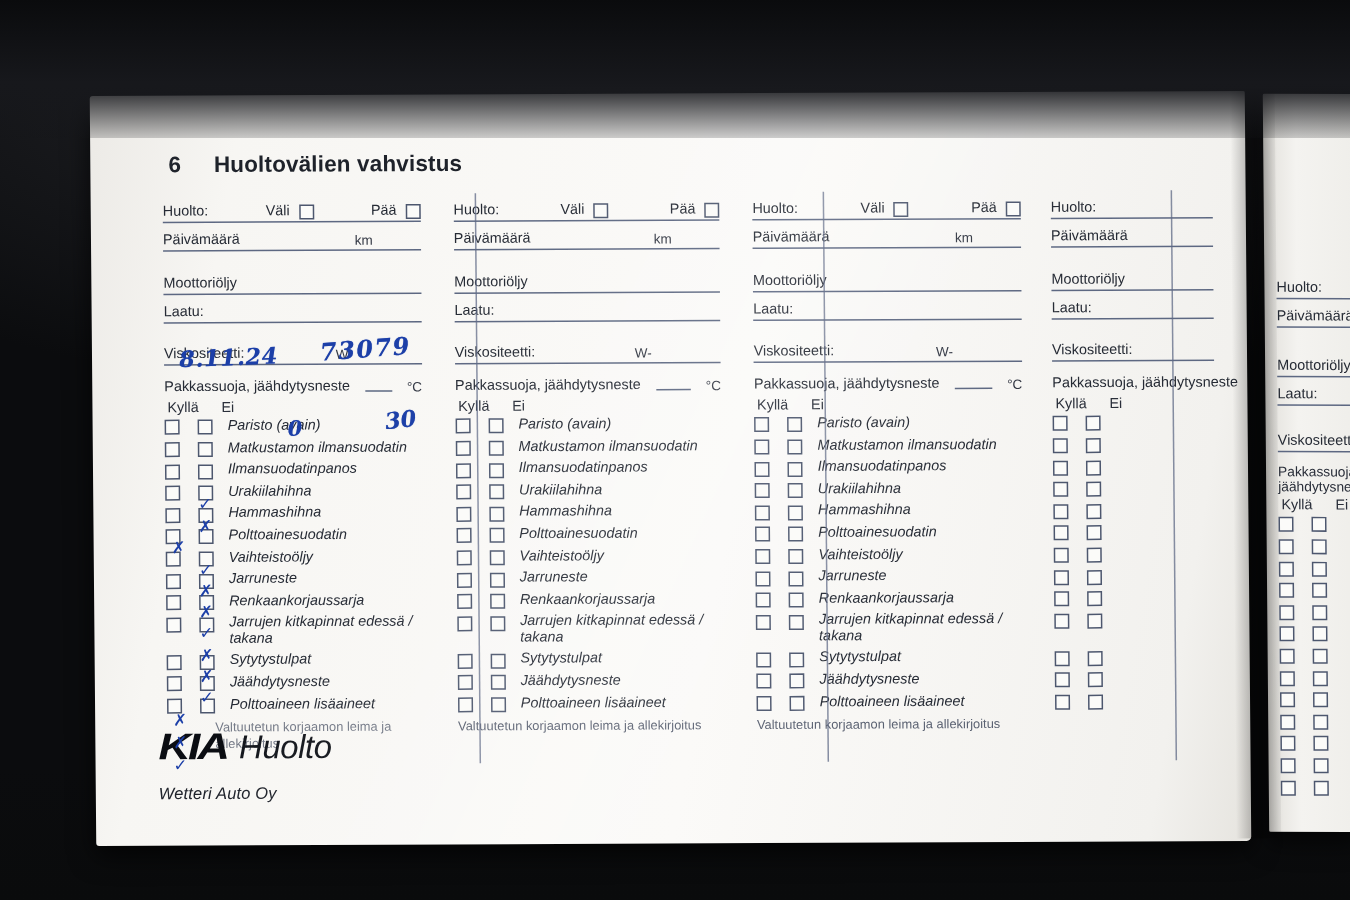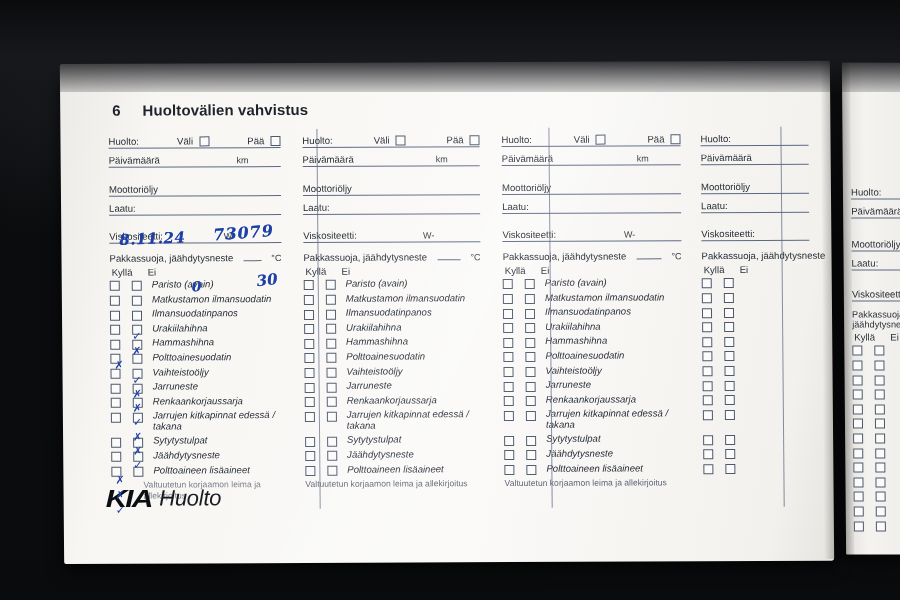--- a/index.html
+++ b/index.html
@@ -792,20 +792,21 @@
             <div class="vsep" style="left: 208px; height: 380px;"></div>
             <div class="vsep" style="left: 440px; height: 380px;"></div>
             <div class="vsep" style="left: 672px; height: 380px;"></div>
           </div>
 
         <div class="kiablock">
           <div class="kiawrap">
             <span class="kia-logo">KIA</span>
             <span class="kia-service">Huolto</span>
           </div>
+          <div class="dealer">Wetteri Auto Oy</div>
         </div>
 
         <div class="hw" id="hw-date">8.11.24</div>
         <div class="hw" id="hw-km">73079</div>
         <div class="hw" id="hw-visc">0</div>
         <div class="hw" id="hw-visc2">30</div>
 
         <div class="glare"></div>
       </div>
     <div class="tick" style="left: 70px; top: 266px;">✓</div>

